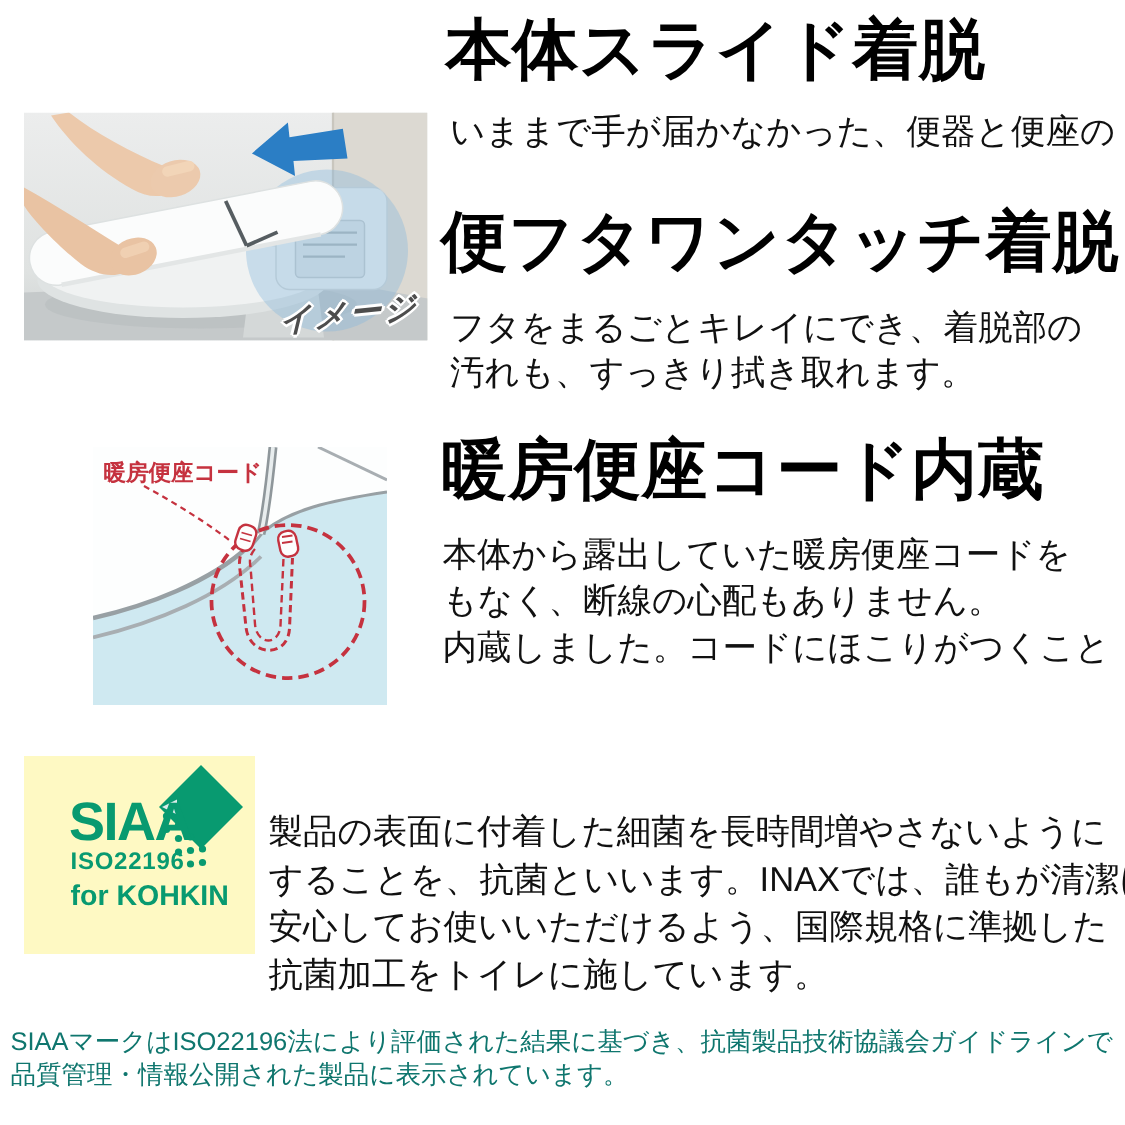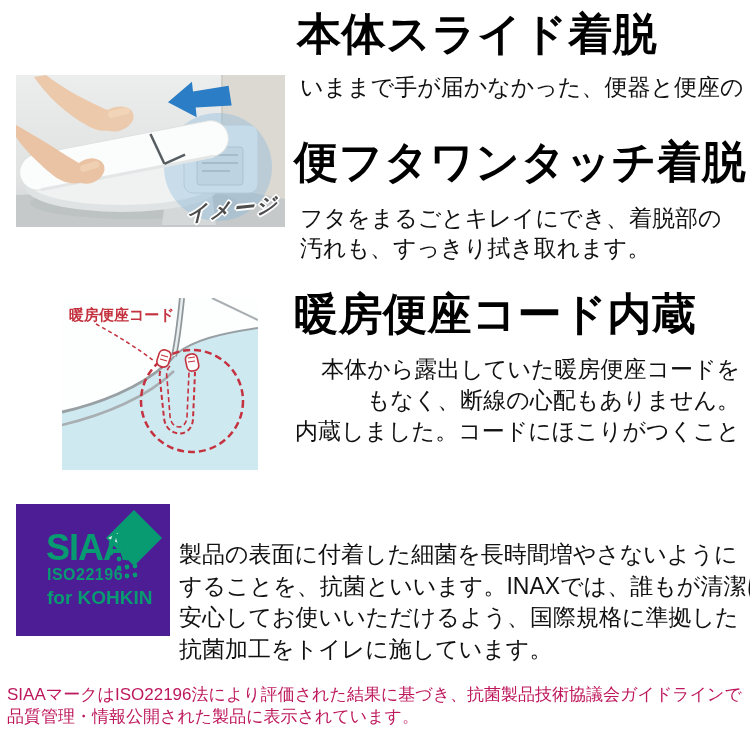--- a/index.html
+++ b/index.html
@@ -18,21 +18,21 @@
   .h1{left:297px;top:10px;}
   .h2{left:294px;top:138px;}
   .h3{left:294px;top:290px;}
   .h4{left:255px;top:478px;}
 
   
   .body{color:#111;font-size:23px;font-weight:500;}
   .body .bl{white-space:nowrap;line-height:30px;}
   .b1{left:300px;top:72px;}
   .b2{left:300px;top:203px;}
-  .b3{left:295px;top:354px;text-align:right;}
+  .b3{left:295px;top:354px;}
   .b3 .bl{line-height:31px;}
   .b4{left:179px;top:539px;}
   .b4 .bl{line-height:31.5px;}
 
   
   .photo{left:16px;top:75px;width:269px;height:152px;}
   .photo svg{display:block;}
   .caption{
     position:absolute;right:6px;bottom:4px;
     font-size:21px;font-weight:800;color:#4d4d4d;font-style:italic;
@@ -40,31 +40,31 @@
     text-shadow:-2px 0 0 #fff,2px 0 0 #fff,0 -2px 0 #fff,0 2px 0 #fff,
                 -1px -1px 0 #fff,1px -1px 0 #fff,-1px 1px 0 #fff,1px 1px 0 #fff;
     letter-spacing:2px;white-space:nowrap;
   }
 
   
   .illus{left:62px;top:298px;width:196px;height:172px;}
   .illus svg{display:block;}
 
   
-  .siaa{left:16px;top:504px;width:154px;height:132px;background:#4c1d95;}
+  .siaa{left:16px;top:504px;width:154px;height:132px;background:#fef9c3;}
   .siaa-name{position:absolute;left:30px;top:26px;font-size:36px;font-weight:900;
     color:#089a70;letter-spacing:-1px;line-height:1;}
   .siaa-iso{position:absolute;left:31px;top:63px;font-size:16px;font-weight:800;
     color:#089a70;letter-spacing:0.5px;line-height:1;}
   .siaa-for{position:absolute;left:31px;top:84px;font-size:19px;font-weight:800;
     color:#089a70;line-height:1;}
   .siaa-diamond{position:absolute;left:86px;top:2px;}
 
   
-  .footnote{left:7px;top:684px;color:#be185d;font-size:17px;}
+  .footnote{left:7px;top:684px;color:#0f766e;font-size:17px;}
   .footnote .fl{white-space:nowrap;line-height:22px;}
 </style>
 </head>
 <body>
 
 <div class="page">
 
   <div class="abs photo">
     <svg viewBox="0 0 269 152" width="269" height="152">
       <defs>

